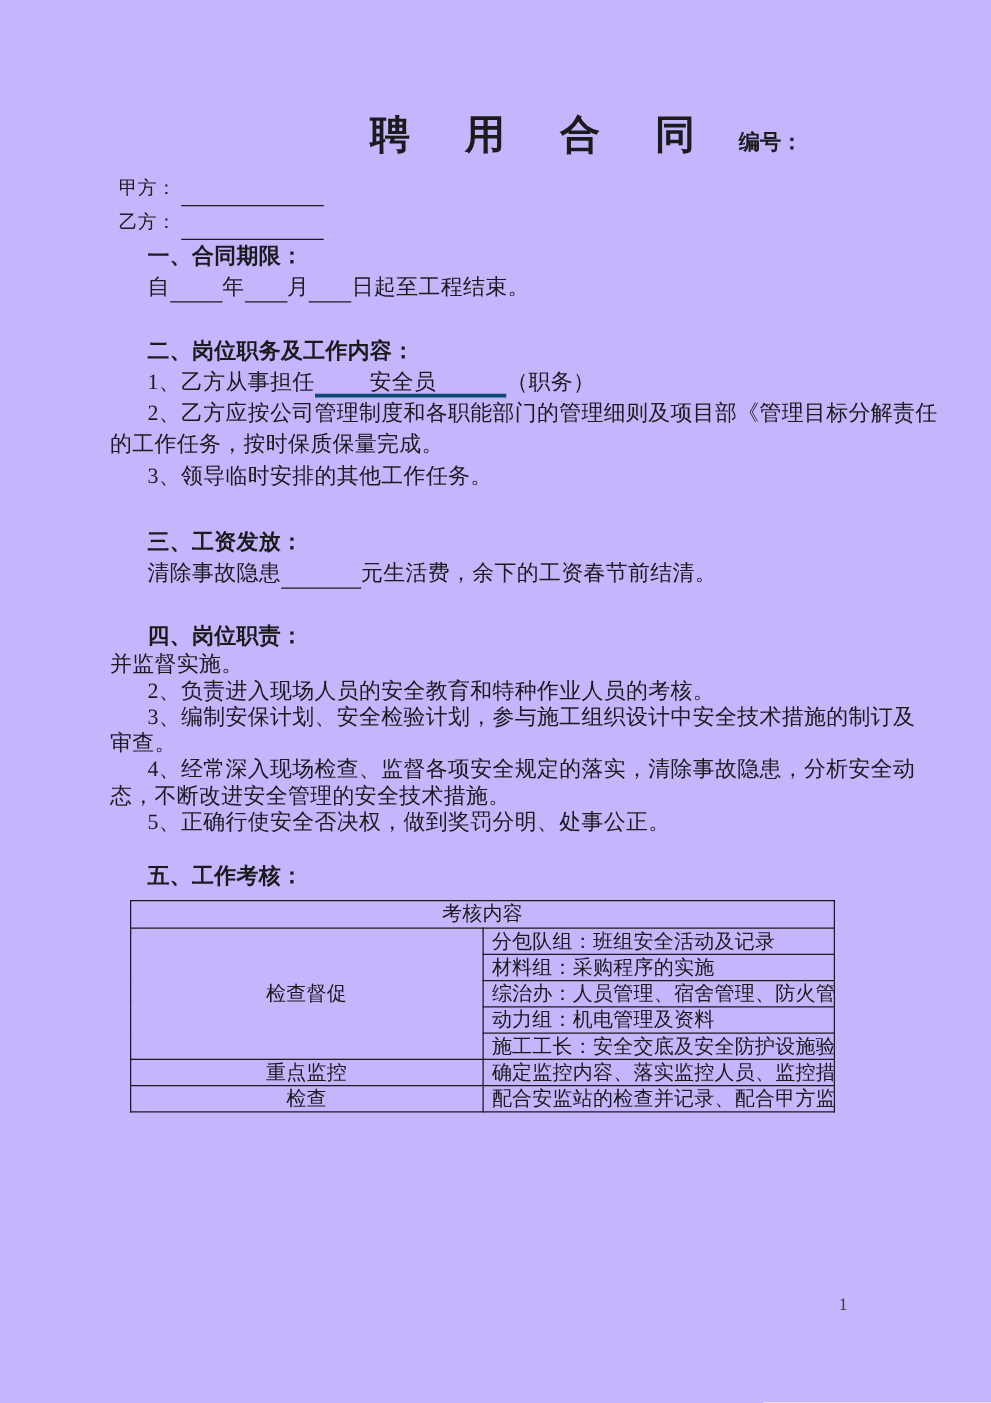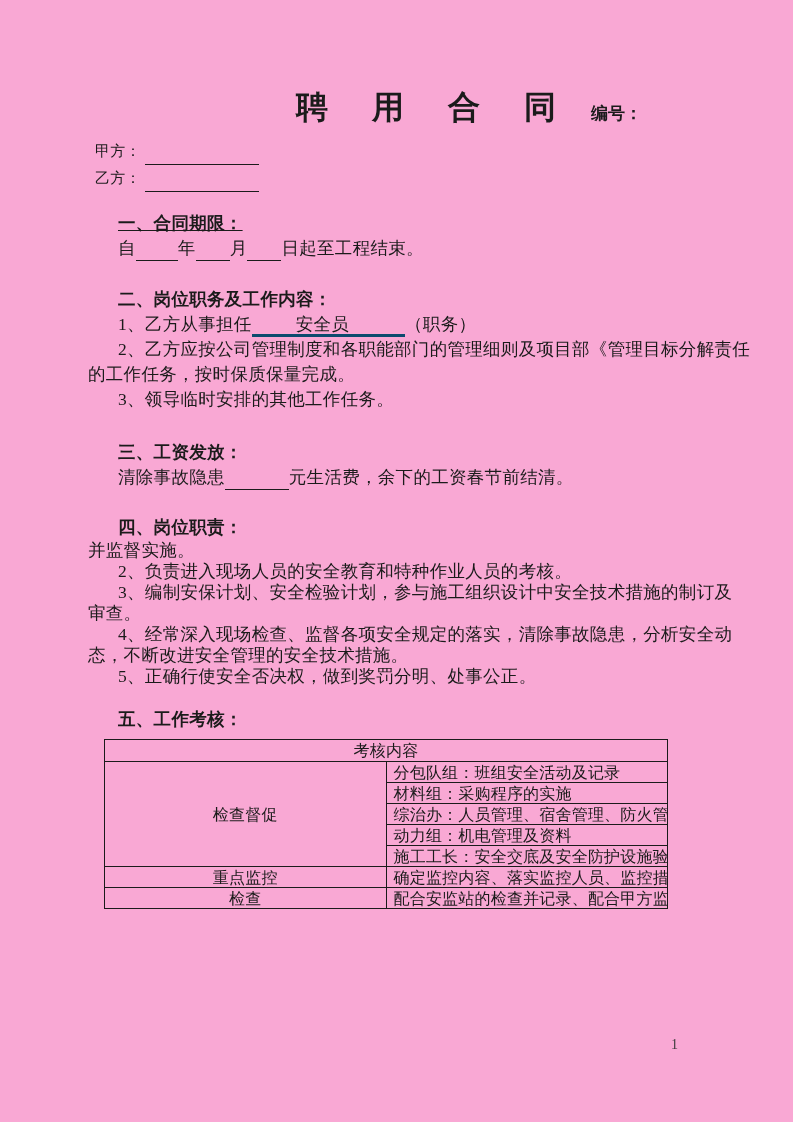--- a/index.html
+++ b/index.html
@@ -1,19 +1,19 @@
 <!DOCTYPE html>
 <html><head>
 <meta charset="utf-8">
 <style>
   html,body{margin:0;padding:0;background:#ffffff;}
   .page{
     position:relative;
     width:793px;height:1122px;
-    background:#f9a8d4;
+    background:#c4b5fd;
     color:#1b1b1b;
     font-family:"Liberation Serif","DejaVu Serif",serif;
     overflow:hidden;
   }
   .content{position:absolute;left:88px;top:86px;width:652px;}
 
   
   .title-row{position:relative;height:52px;}
   .doc-title{
     position:absolute;left:208px;top:0;
@@ -28,21 +28,21 @@
 
   .party{font-size:15px;line-height:27px;padding-left:7px;letter-spacing:.3px;}
   .blank{display:inline-block;border-bottom:1px solid #1b1b1b;height:20px;vertical-align:bottom;}
   .b114{width:114px;margin-left:4px;}
   .b42{width:42px;}
   .b34{width:34px;}
   .b64{width:64px;}
   .pos-underline{border-bottom:3px solid #0c4a6e;padding:0 56px 0 44px;}
 
   .preamble{margin-top:10px;}
-  .mt-s1{margin-top:19px;text-decoration:underline;}
+  .mt-s1{}
   .mt-s2{margin-top:26px;}
   .mt-s3{margin-top:28px;}
   .mt-s4{margin-top:25px;}
   .mt-s5{margin-top:20px;}
   .tight .line{line-height:21px;}
 
   
   table.assess{
     border-collapse:collapse;table-layout:fixed;
     width:564px;margin:7px 0 0 16px;

